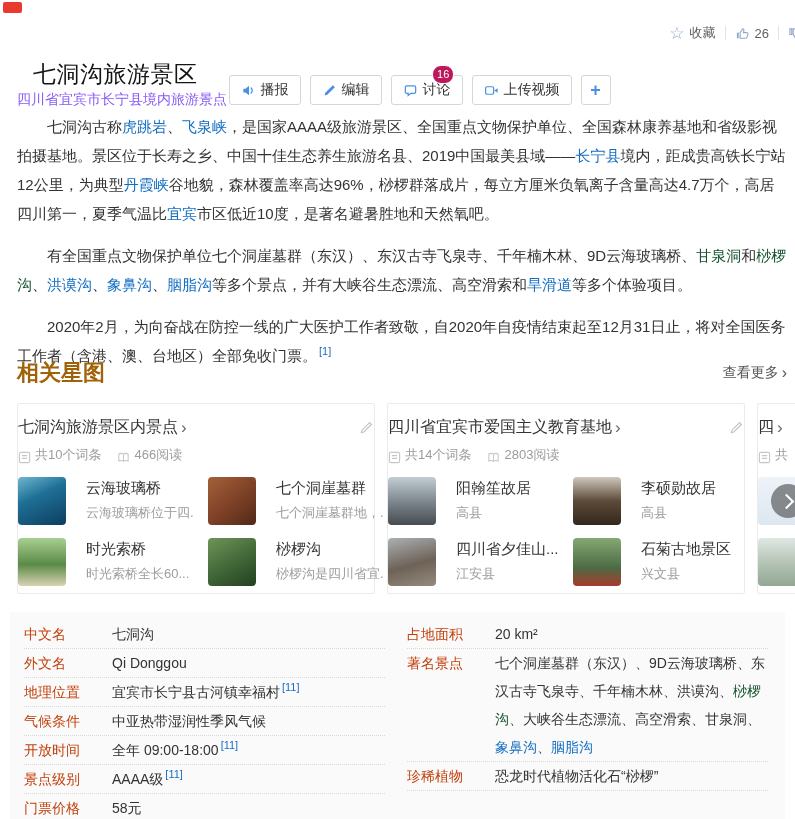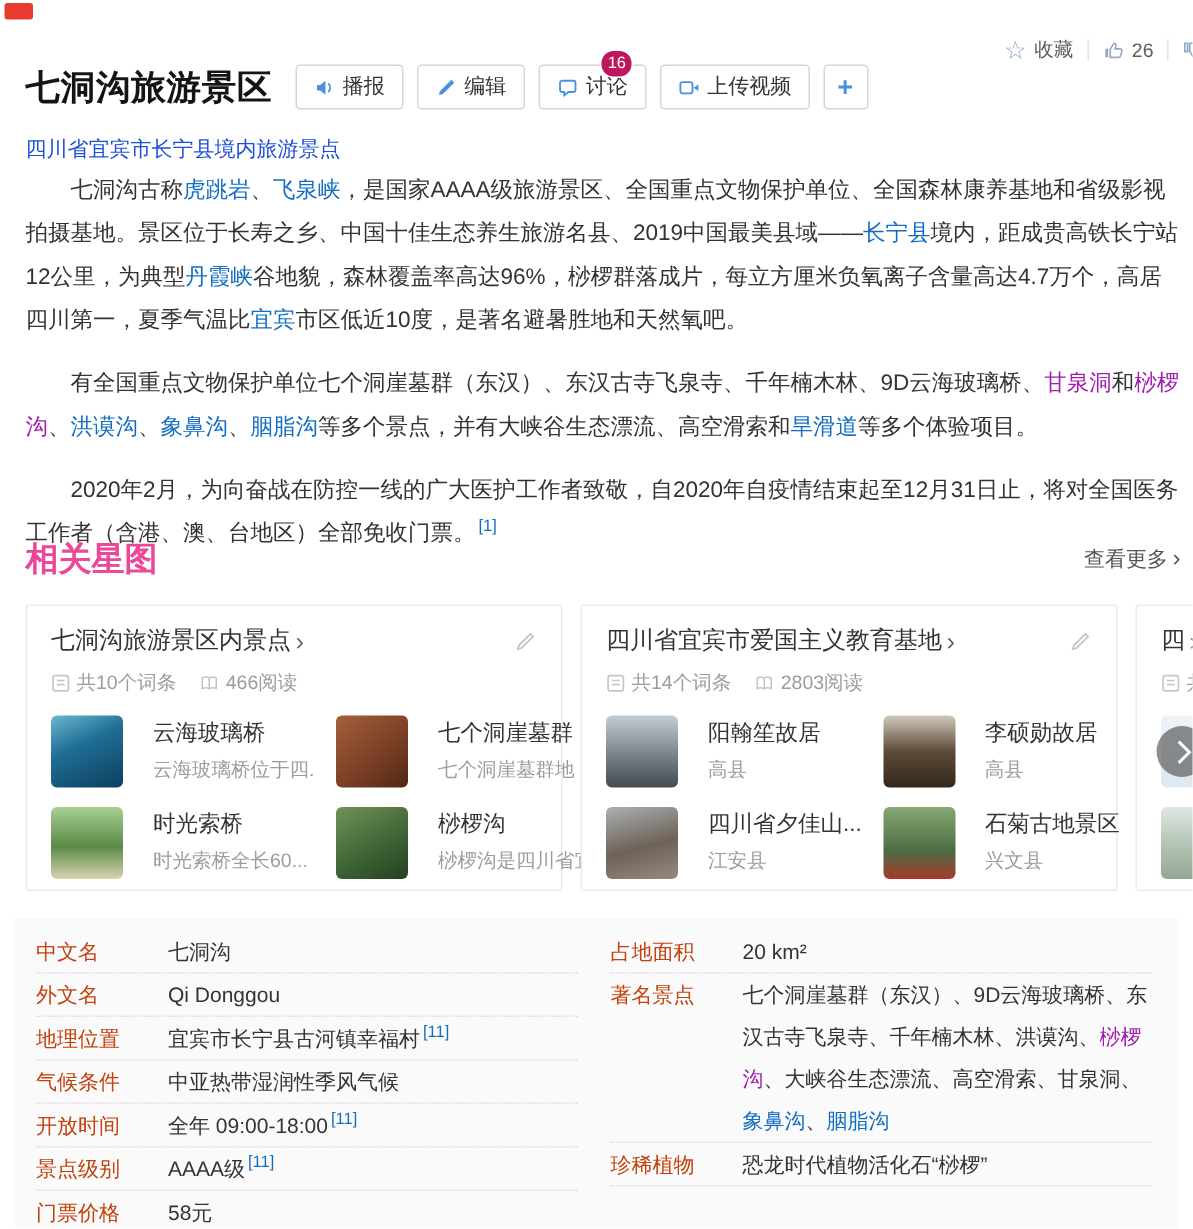--- a/index.html
+++ b/index.html
@@ -12,54 +12,54 @@
 
   
   .topbar{position:absolute;top:24px;right:0;display:flex;align-items:center;gap:9px;font-size:13px;color:#5f5f5f;}
   .topbar .tool{display:flex;align-items:center;gap:5px;cursor:pointer;}
   .star-glyph{font-size:17px;color:#93a9c7;line-height:1;}
   .vdiv{width:1px;height:14px;background:#e3e3e3;}
   .share-sliver{width:15px;height:15px;margin-right:-8px;}
 
   
   .header{position:absolute;left:17px;top:42px;display:flex;align-items:flex-end;}
-  .page-title{font-size:23px;font-weight:bold;color:#141414;margin:0;line-height:32px;letter-spacing:0.5px;}
+  .page-title{font-size:23px;font-weight:normal;color:#141414;margin:16px;line-height:32px;letter-spacing:0.5px;}
   .btn-row{display:flex;align-items:center;gap:9px;margin-left:15px;margin-bottom:1px;}
   .btn{position:relative;height:28px;border:1px solid #d6d6d6;border-radius:3px;background:#fff;
        display:flex;align-items:center;gap:5px;padding:0 11px;font-size:14px;color:#333;cursor:pointer;}
   .btn svg{width:15px;height:15px;}
   .btn-plus{width:28px;padding:0;justify-content:center;color:#4a90e2;font-size:18px;font-weight:bold;}
   .badge{position:absolute;top:-11px;left:58%;min-width:12px;height:17px;border-radius:9px;background:#be185d;
          color:#fff;font-size:11px;line-height:17px;text-align:center;padding:0 4px;border:1px solid #fff;}
 
-  .subtitle{position:absolute;left:17px;top:91px;font-size:14px;color:#1d4ed8;}
+  .subtitle{position:absolute;left:17px;top:91px;font-size:14px;color:#8b5cf6;}
 
   
   .summary{position:absolute;left:17px;top:112px;width:770px;font-size:15px;line-height:29px;color:#333;}
   .summary p{margin:0 0 13px 0;text-indent:2em;}
   .lnk{color:#136ec2;cursor:pointer;}
-  .lnk.light{color:#a21caf;}
+  .lnk.light{color:#14532d;}
   sup.ref{color:#136ec2;font-size:11px;margin:0 2px;line-height:0;cursor:pointer;}
 
   
   .star-head{position:absolute;left:17px;top:358px;width:770px;display:flex;justify-content:space-between;align-items:center;}
-  .star-title{font-size:22px;font-weight:bold;color:#ec4899;margin:0;}
+  .star-title{font-size:22px;font-weight:bold;color:#a16207;margin:0;}
   .more-link{font-size:14px;color:#545454;display:flex;align-items:center;gap:3px;cursor:pointer;}
   .more-chev{font-size:16px;color:#545454;}
 
   .cards{position:absolute;left:17px;top:403px;display:flex;gap:12px;width:1200px;}
   .card{width:358px;min-width:358px;height:191px;border:1px solid #ebebeb;border-radius:2px;background:#fff;
-        padding:13px 16px;box-sizing:border-box;}
+        padding:13px 0;box-sizing:border-box;}
   .card-head{display:flex;align-items:center;}
   .card-title{font-size:16px;color:#333;cursor:pointer;}
   .chev{font-size:17px;color:#666;margin-left:3px;}
   .card-edit{margin-left:auto;cursor:pointer;}
   .card-edit svg{width:16px;height:16px;}
   .card-stats{display:flex;align-items:center;gap:16px;margin-top:8px;font-size:13px;color:#9c9c9c;}
-  .stat{display:flex;align-items:center;gap:4px;}
+  .stat{display:flex;align-items:flex-end;gap:4px;}
   .stat svg{width:13px;height:13px;}
   .card-items{display:grid;grid-template-columns:1fr 1fr;column-gap:14px;row-gap:13px;margin-top:13px;}
   .card-items.one-col{grid-template-columns:1fr;}
   .item{display:flex;gap:20px;align-items:flex-start;cursor:pointer;}
   .thumb{width:48px;height:48px;border-radius:4px;flex:none;}
   .item-name{font-size:15px;color:#333;max-width:108px;white-space:nowrap;overflow:hidden;margin-top:2px;}
   .item-desc{font-size:13px;color:#9c9c9c;max-width:108px;white-space:nowrap;overflow:hidden;margin-top:6px;}
 
   .next-btn{position:absolute;left:771px;top:484px;width:34px;height:34px;border-radius:50%;
             background:rgba(75,75,75,.62);display:flex;align-items:center;justify-content:center;cursor:pointer;}

